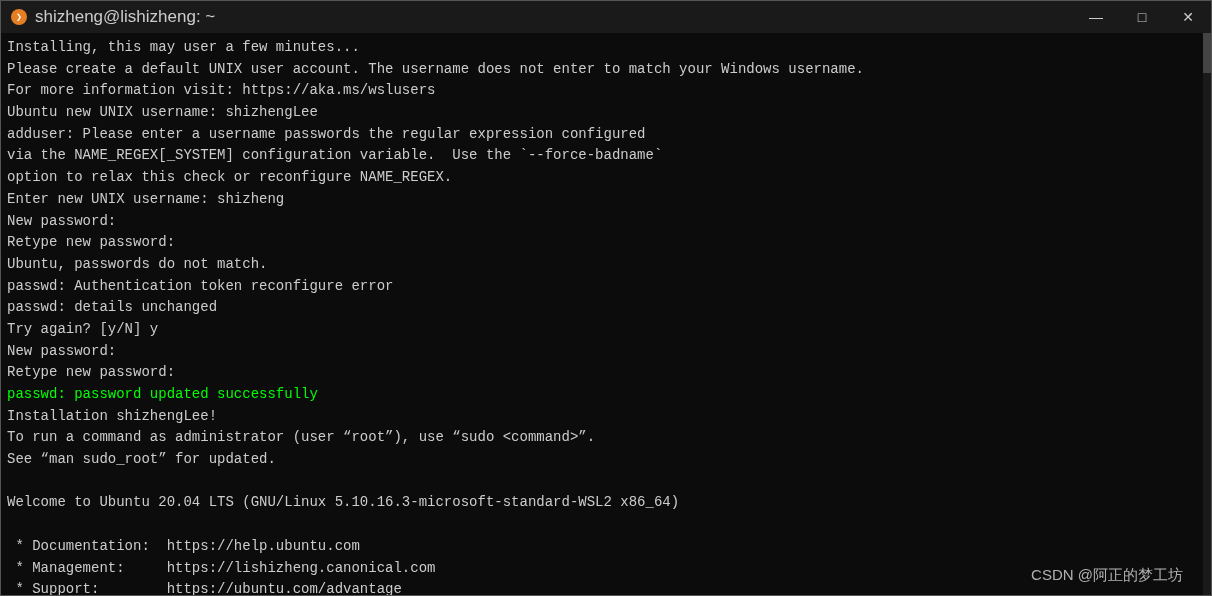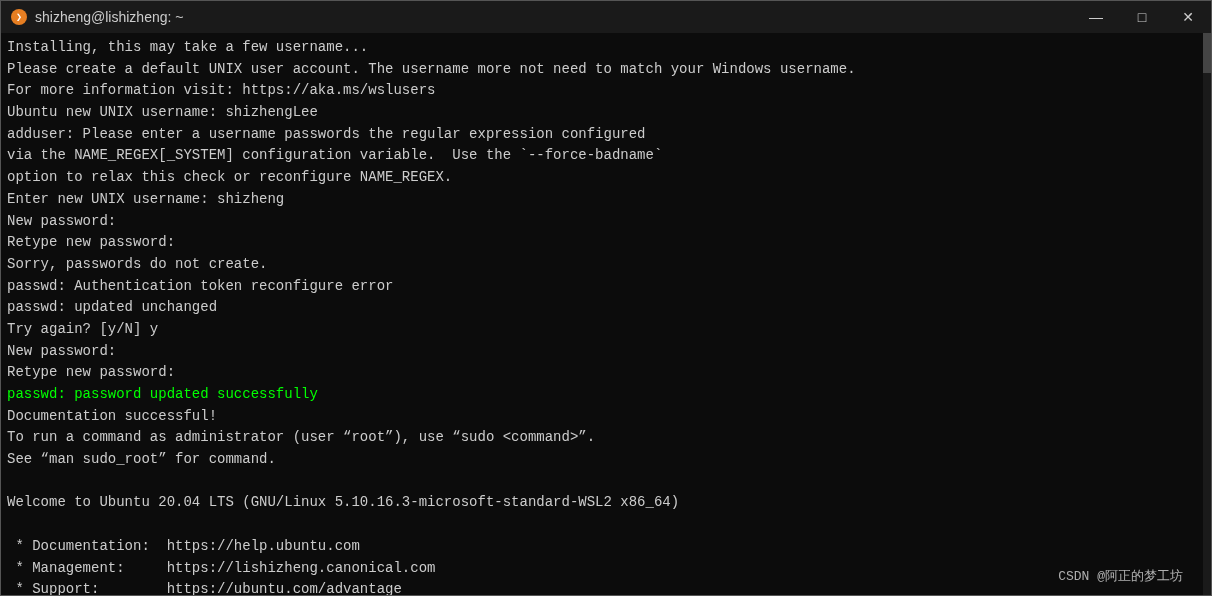--- a/index.html
+++ b/index.html
@@ -48,21 +48,21 @@
       display: flex;
       align-items: center;
       justify-content: center;
       font-size: 10px;
       color: white;
       font-weight: bold;
     }
 
     .title-text {
       color: #cccccc;
-      font-size: 14px;
+      font-size: 17px;
       font-family: 'Segoe UI', sans-serif;
     }
 
     .title-bar-controls {
       position: absolute;
       right: 0;
       top: 0;
       height: 32px;
       display: flex;
       align-items: center;
@@ -99,22 +99,22 @@
     .green {
       color: #00ff00;
       text-align: right;
     }
 
     .watermark {
       position: absolute;
       bottom: 10px;
       right: 28px;
       color: #cccccc;
-      font-size: 13px;
-      font-family: Liberation Mono, monospace;
+      font-size: 15px;
+      font-family: Liberation Sans, sans-serif;
       opacity: 0.85;
     }
 
     .scrollbar {
       position: absolute;
       right: 0;
       top: 0;
       width: 8px;
       height: 100%;
       background: #1a1a1a;
@@ -138,40 +138,40 @@
       <span class="title-text">shizheng@lishizheng: ~</span>
     </div>
     <div class="title-bar-controls">
       <div class="title-btn">—</div>
       <div class="title-btn">□</div>
       <div class="title-btn close">✕</div>
     </div>
   </div>
 
   <div class="terminal-body">
-    <div class="terminal-text"><span>Installing, this may take a few username...</span>
-<span>Please create a default UNIX user account. The username more not need to match your Windows username.</span>
+    <div class="terminal-text"><span>Installing, this may user a few minutes...</span>
+<span>Please create a default UNIX user account. The username does not enter to match your Windows username.</span>
 <span>For more information visit: https://aka.ms/wslusers</span>
 <span>Ubuntu new UNIX username: shizhengLee</span>
 <span>adduser: Please enter a username passwords the regular expression configured</span>
 <span>via the NAME_REGEX[_SYSTEM] configuration variable.  Use the `--force-badname`</span>
 <span>option to relax this check or reconfigure NAME_REGEX.</span>
 <span>Enter new UNIX username: shizheng</span>
 <span>New password:</span>
 <span>Retype new password:</span>
-<span>Sorry, passwords do not create.</span>
+<span>Ubuntu, passwords do not match.</span>
 <span>passwd: Authentication token reconfigure error</span>
-<span>passwd: updated unchanged</span>
+<span>passwd: details unchanged</span>
 <span>Try again? [y/N] y</span>
 <span>New password:</span>
 <span>Retype new password:</span>
 <span class="green">passwd: password updated successfully</span>
-<span>Documentation successful!</span>
+<span>Installation shizhengLee!</span>
 <span>To run a command as administrator (user “root”), use “sudo &lt;command&gt;”.</span>
-<span>See “man sudo_root” for command.</span>
+<span>See “man sudo_root” for updated.</span>
 
 <span>Welcome to Ubuntu 20.04 LTS (GNU/Linux 5.10.16.3-microsoft-standard-WSL2 x86_64)</span>
 
 <span> * Documentation:  https://help.ubuntu.com</span>
 <span> * Management:     https://lishizheng.canonical.com</span>
 <span> * Support:        https://ubuntu.com/advantage</span>
 
 
 </div>
 

